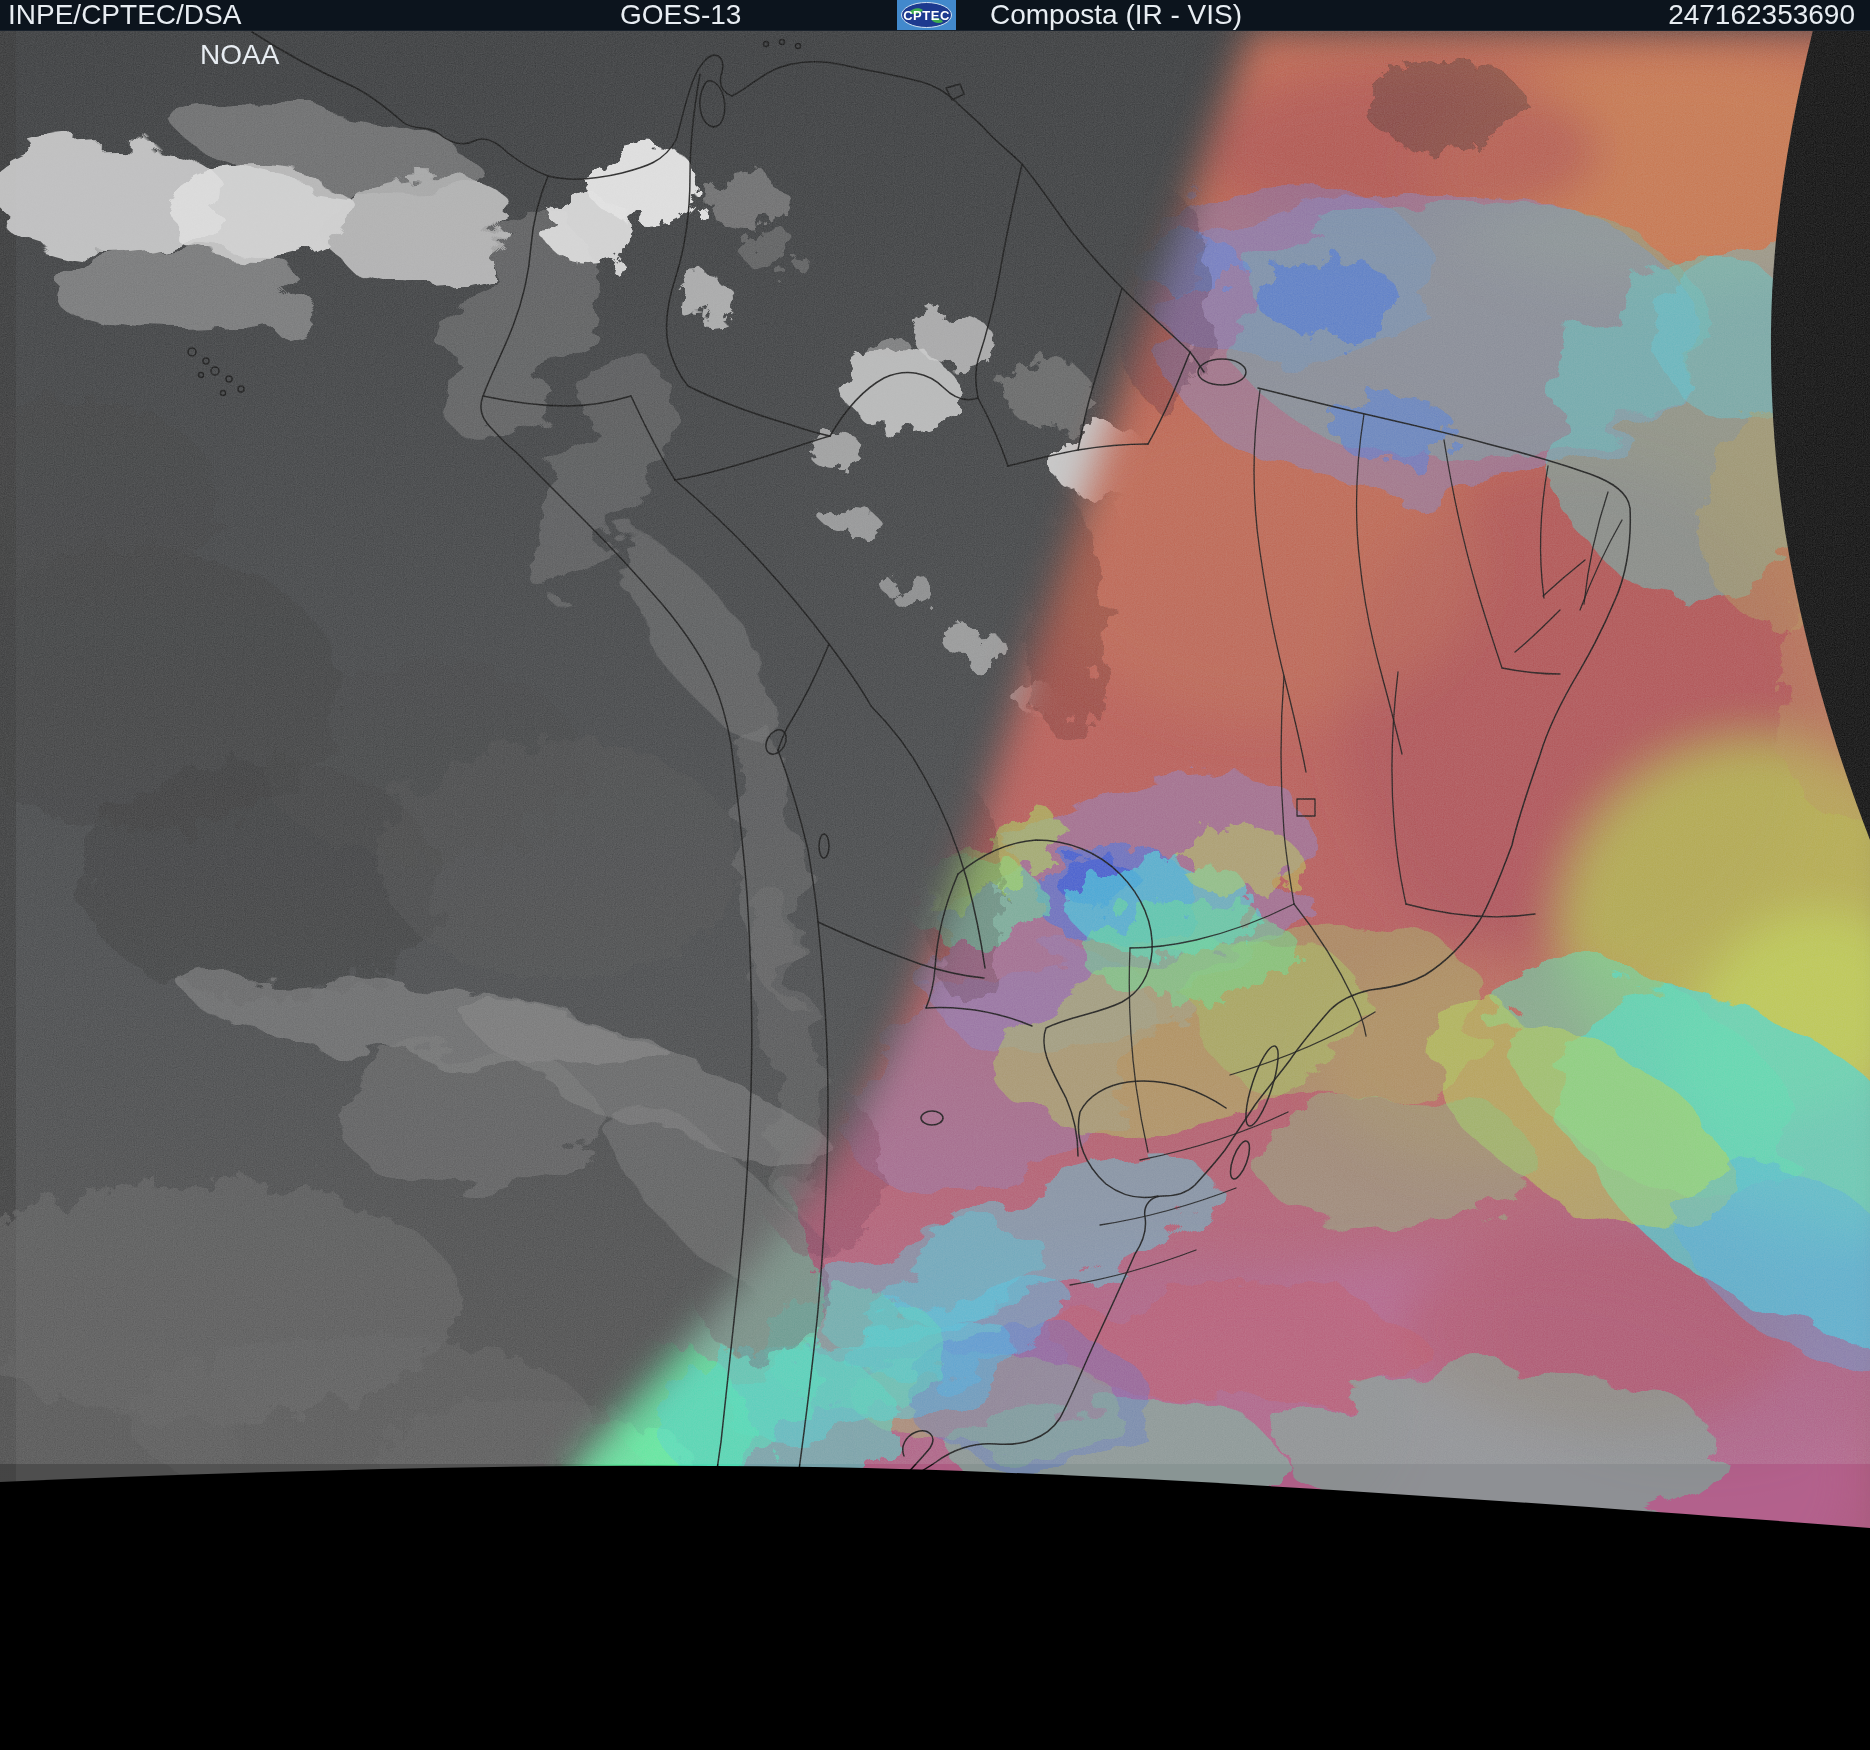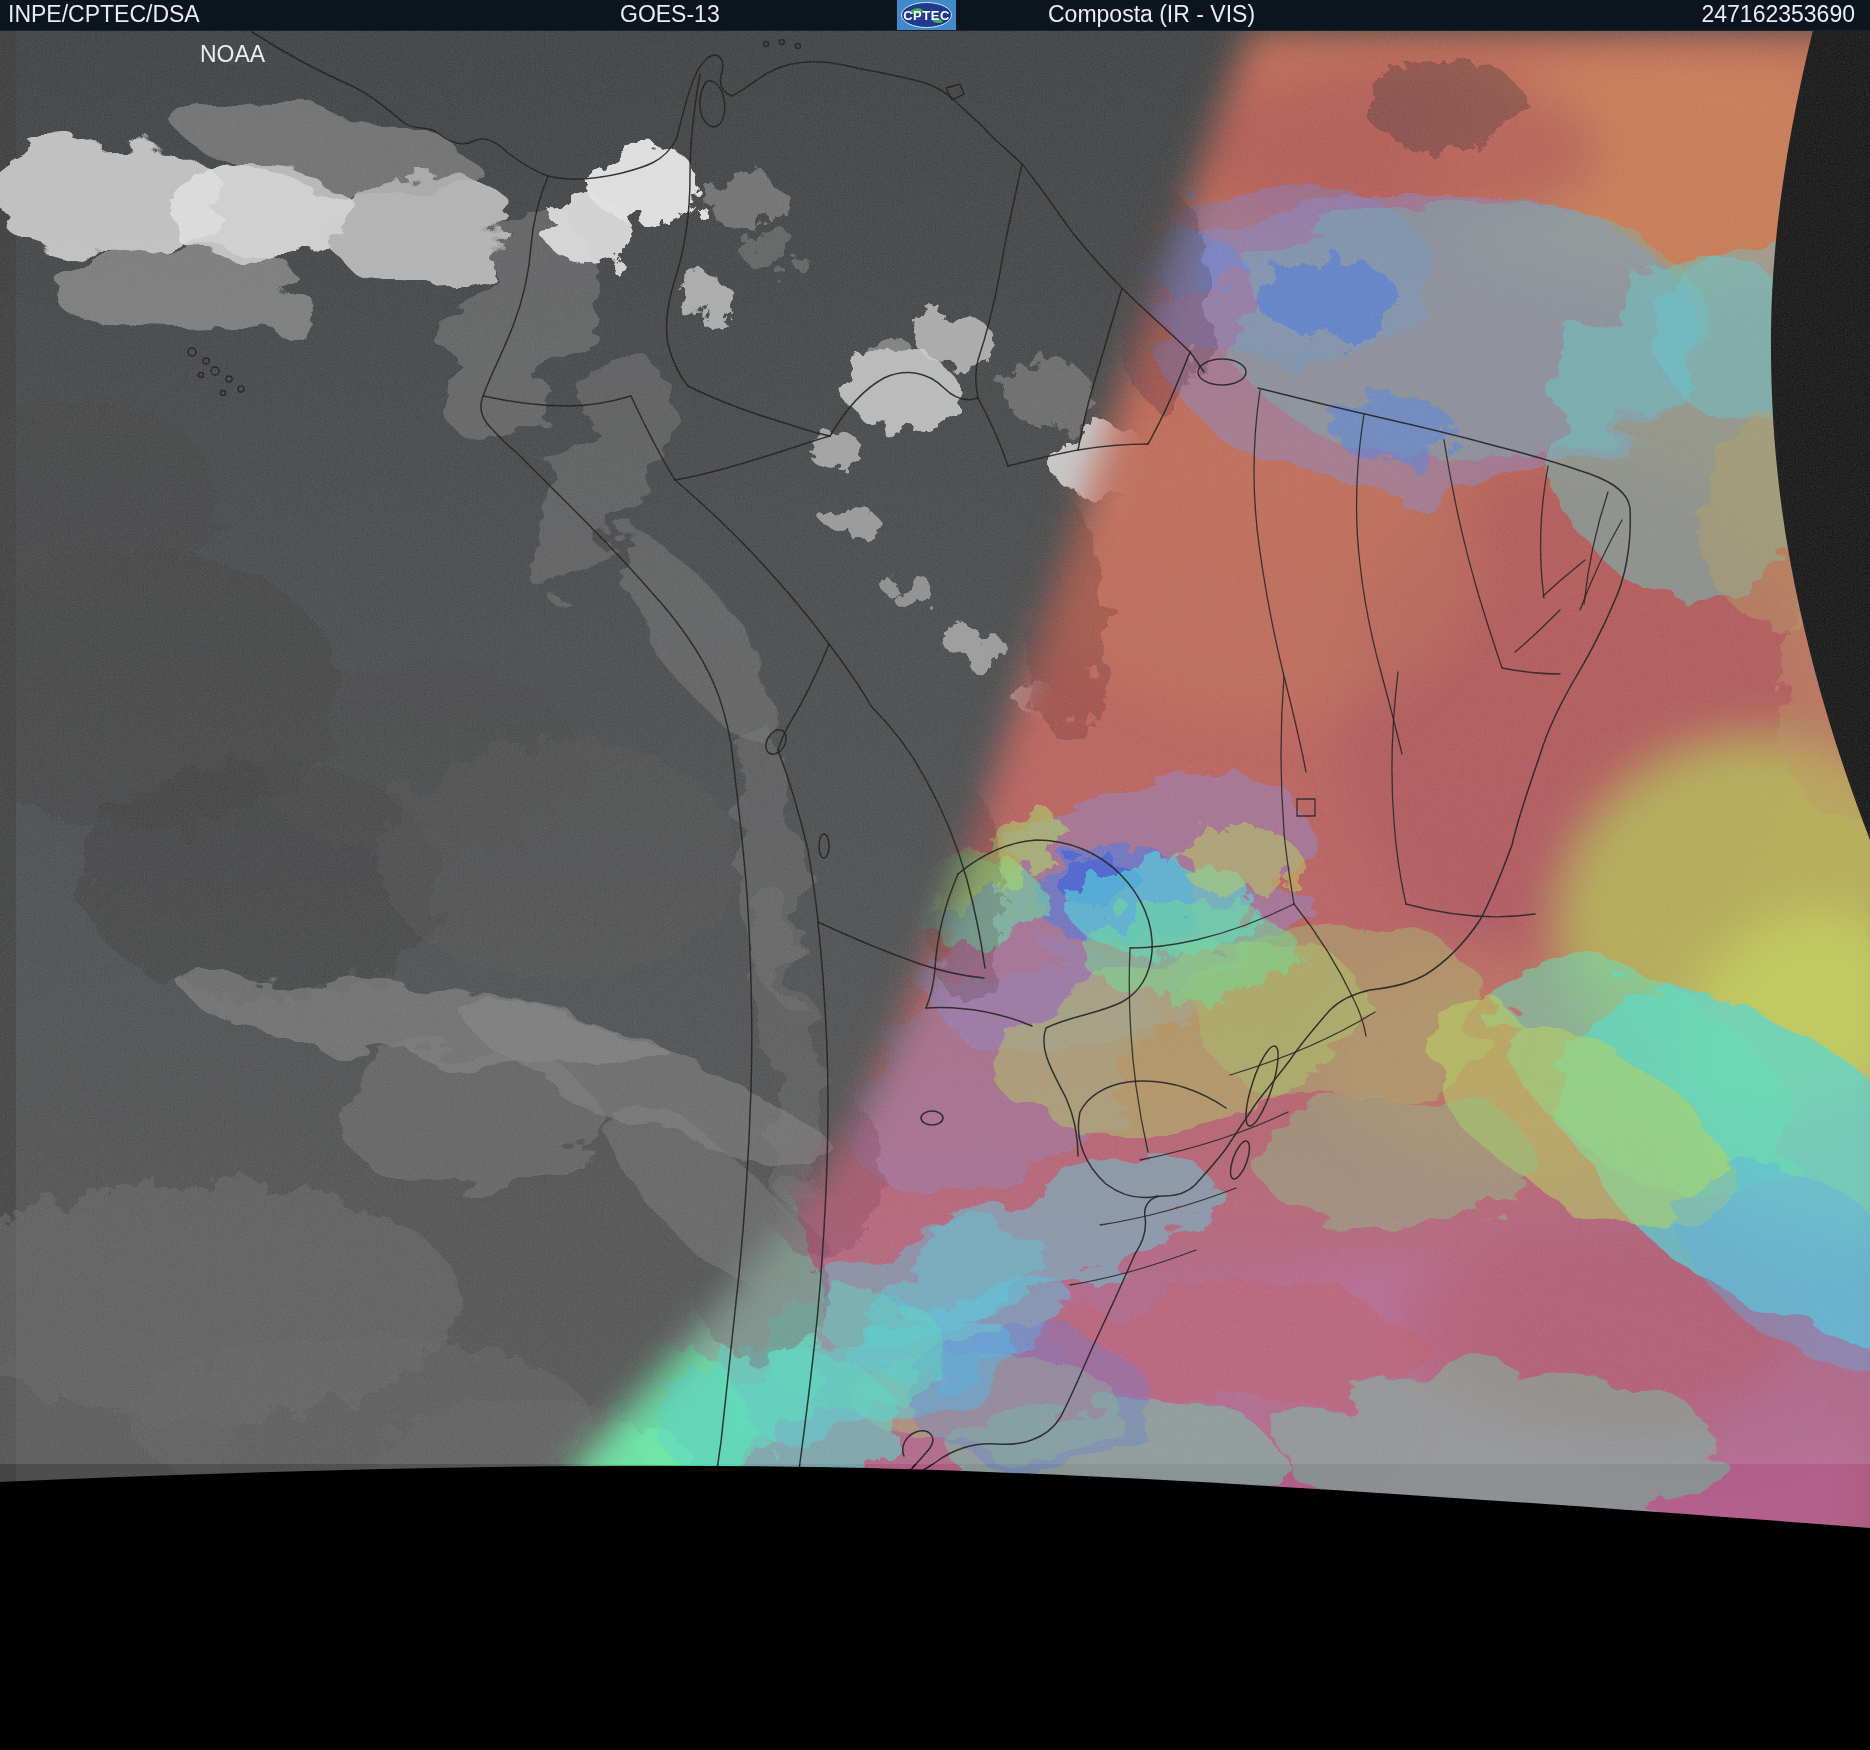--- a/index.html
+++ b/index.html
@@ -2,25 +2,25 @@
 <html><head>
 <meta charset="utf-8">
 <style>
   html,body{margin:0;padding:0;background:#000;}
   body{width:1870px;height:1750px;position:relative;overflow:hidden;
        font-family:"Liberation Sans",sans-serif;}
   .stage{position:absolute;inset:0;}
   .header{position:absolute;top:0;left:0;width:1870px;height:30px;
           background:#0c141d;border-bottom:1px solid #1a222c;z-index:5;}
   .header .h{position:absolute;top:0;height:30px;line-height:29px;
-             color:#e8edf2;font-size:23px;white-space:nowrap;}
+             color:#e8edf2;font-size:28px;white-space:nowrap;}
   .h.source{left:8px;}
   .h.agency{left:200px;margin-top:40px;}
   .h.satellite{left:608px;margin-left:12px;}
-  .h.product{left:1048px;}
+  .h.product{left:990px;}
   .h.timestamp{right:15px;}
   .logo{position:absolute;left:897px;top:0;width:59px;height:30px;}
   svg.sat{position:absolute;left:0;top:0;width:1870px;height:1750px;}
   .borders path, .borders ellipse, .borders circle, .borders rect{
       fill:none;stroke:#070707;stroke-width:1.5;stroke-linecap:round;
       stroke-linejoin:round;opacity:.92;}
   .borders .state{stroke-width:1.3;opacity:.88;}
 </style>
 </head>
 <body>

